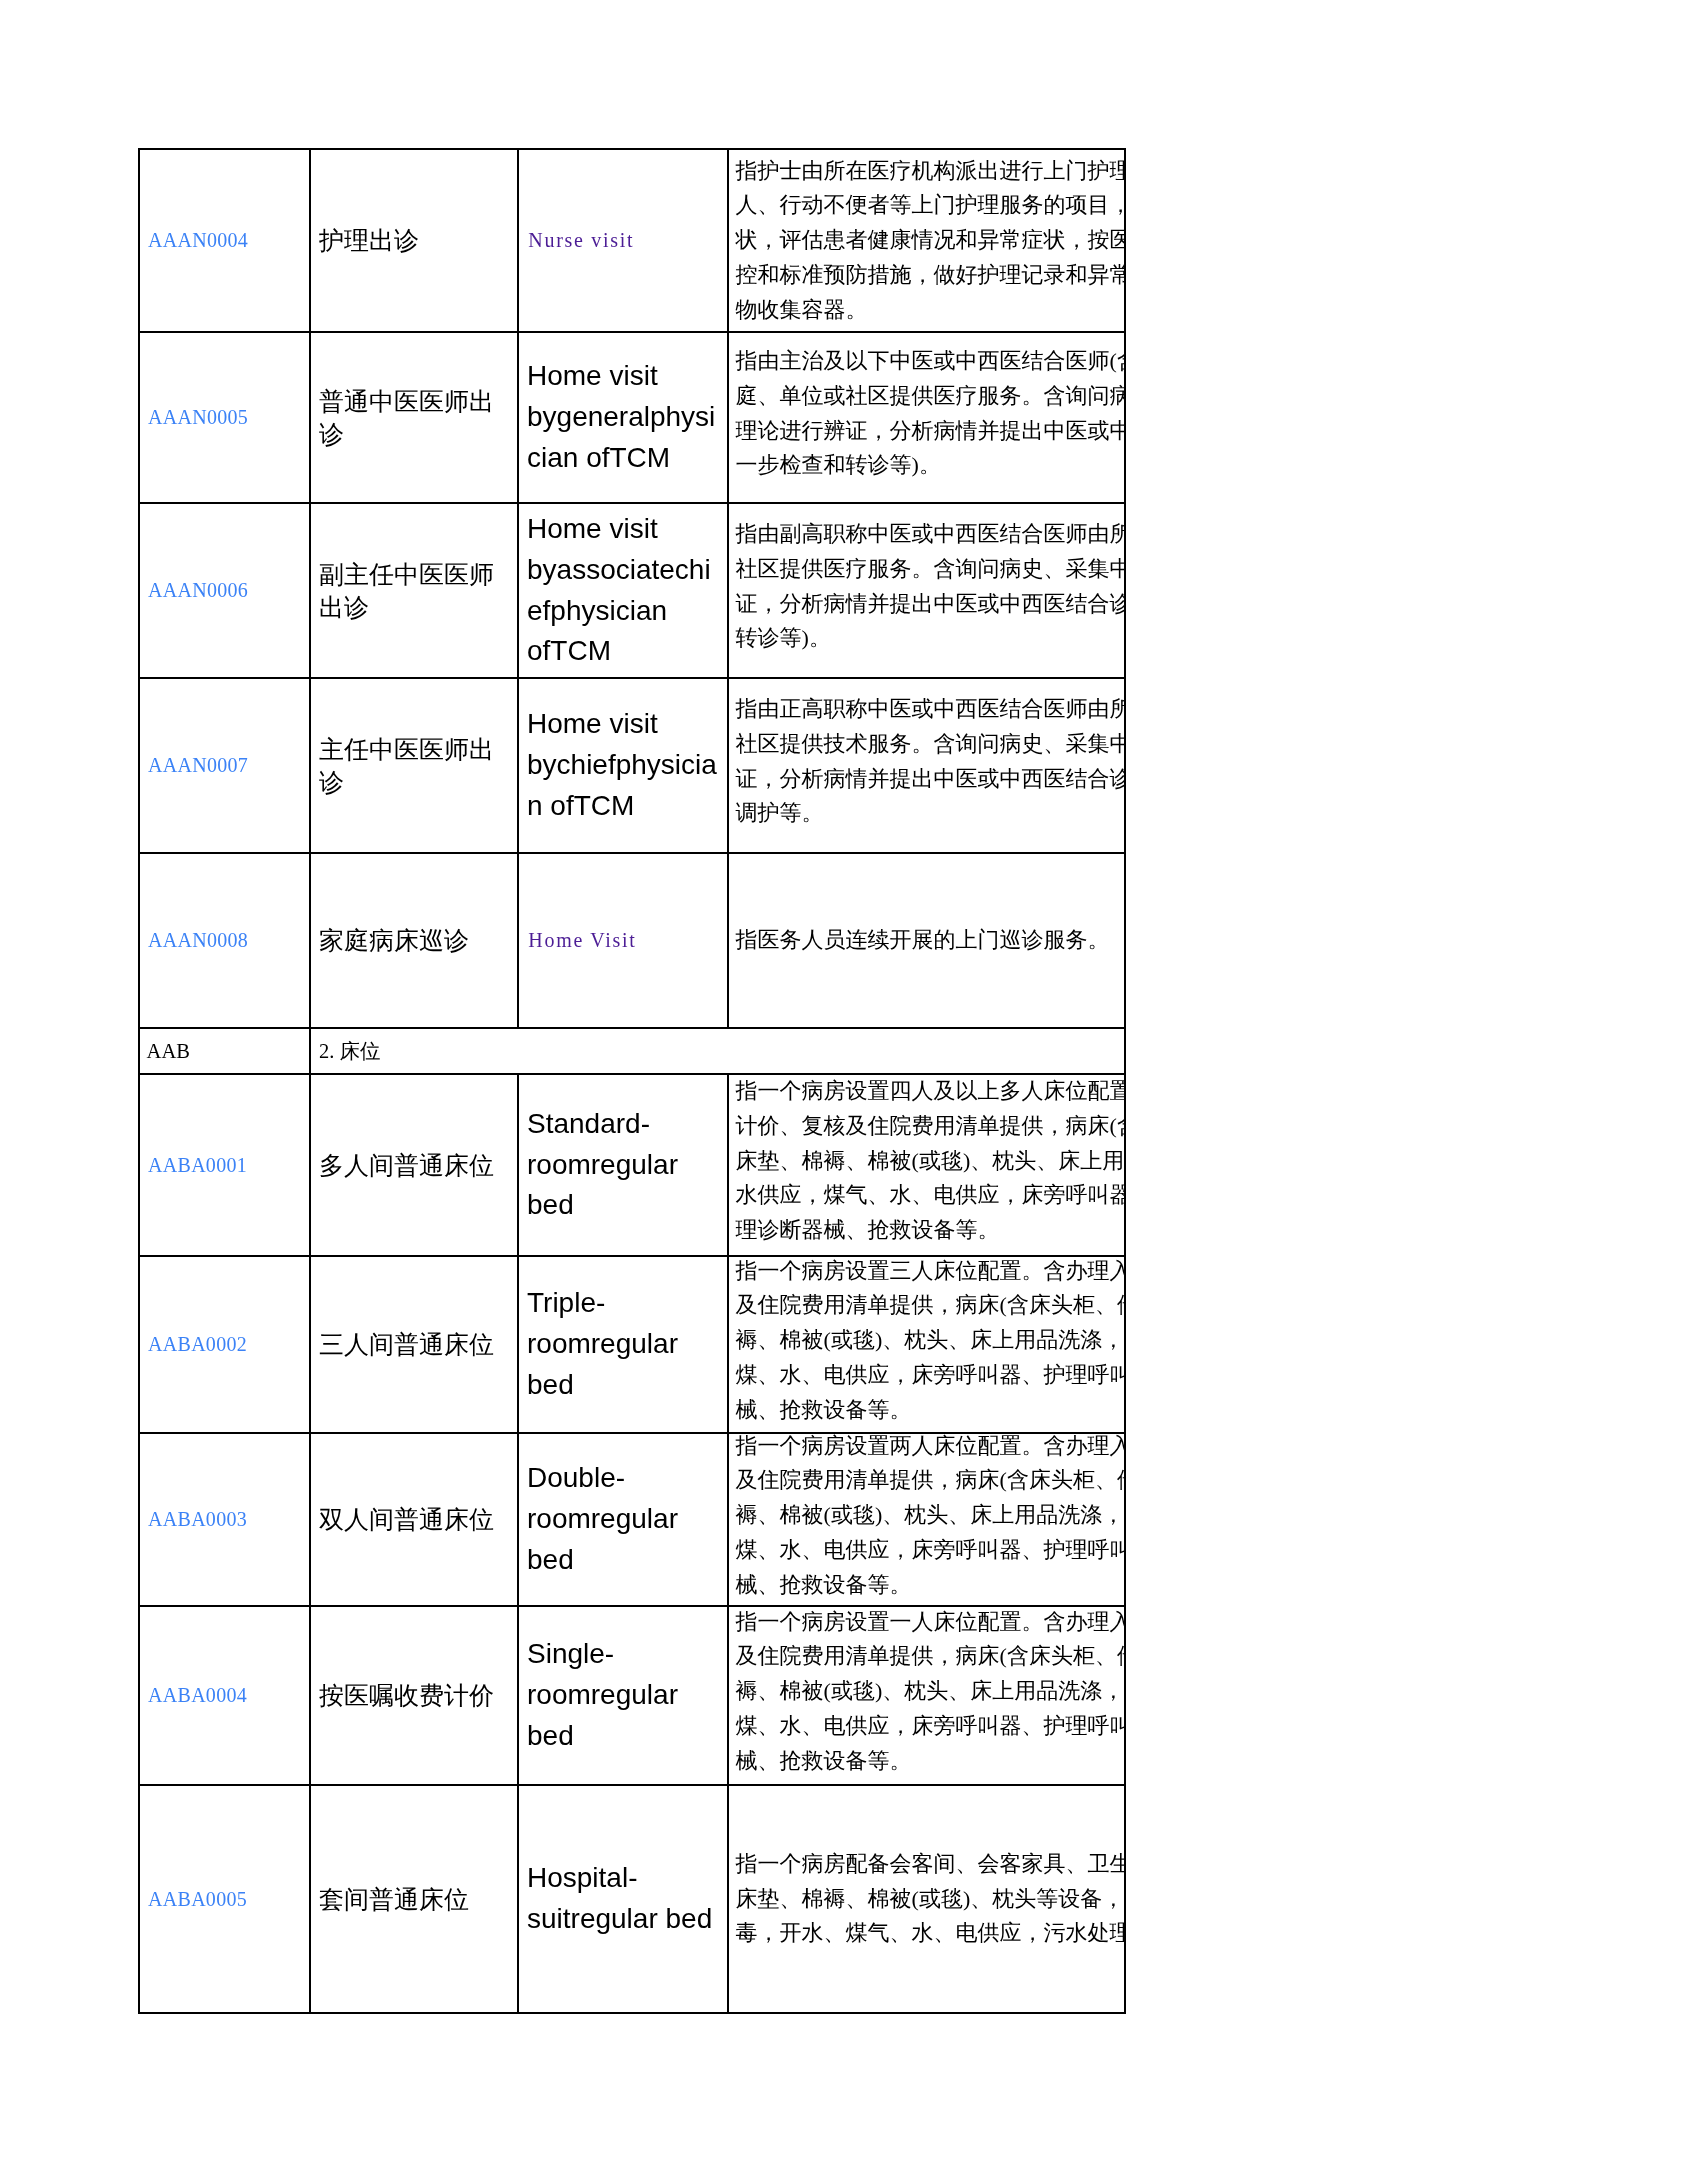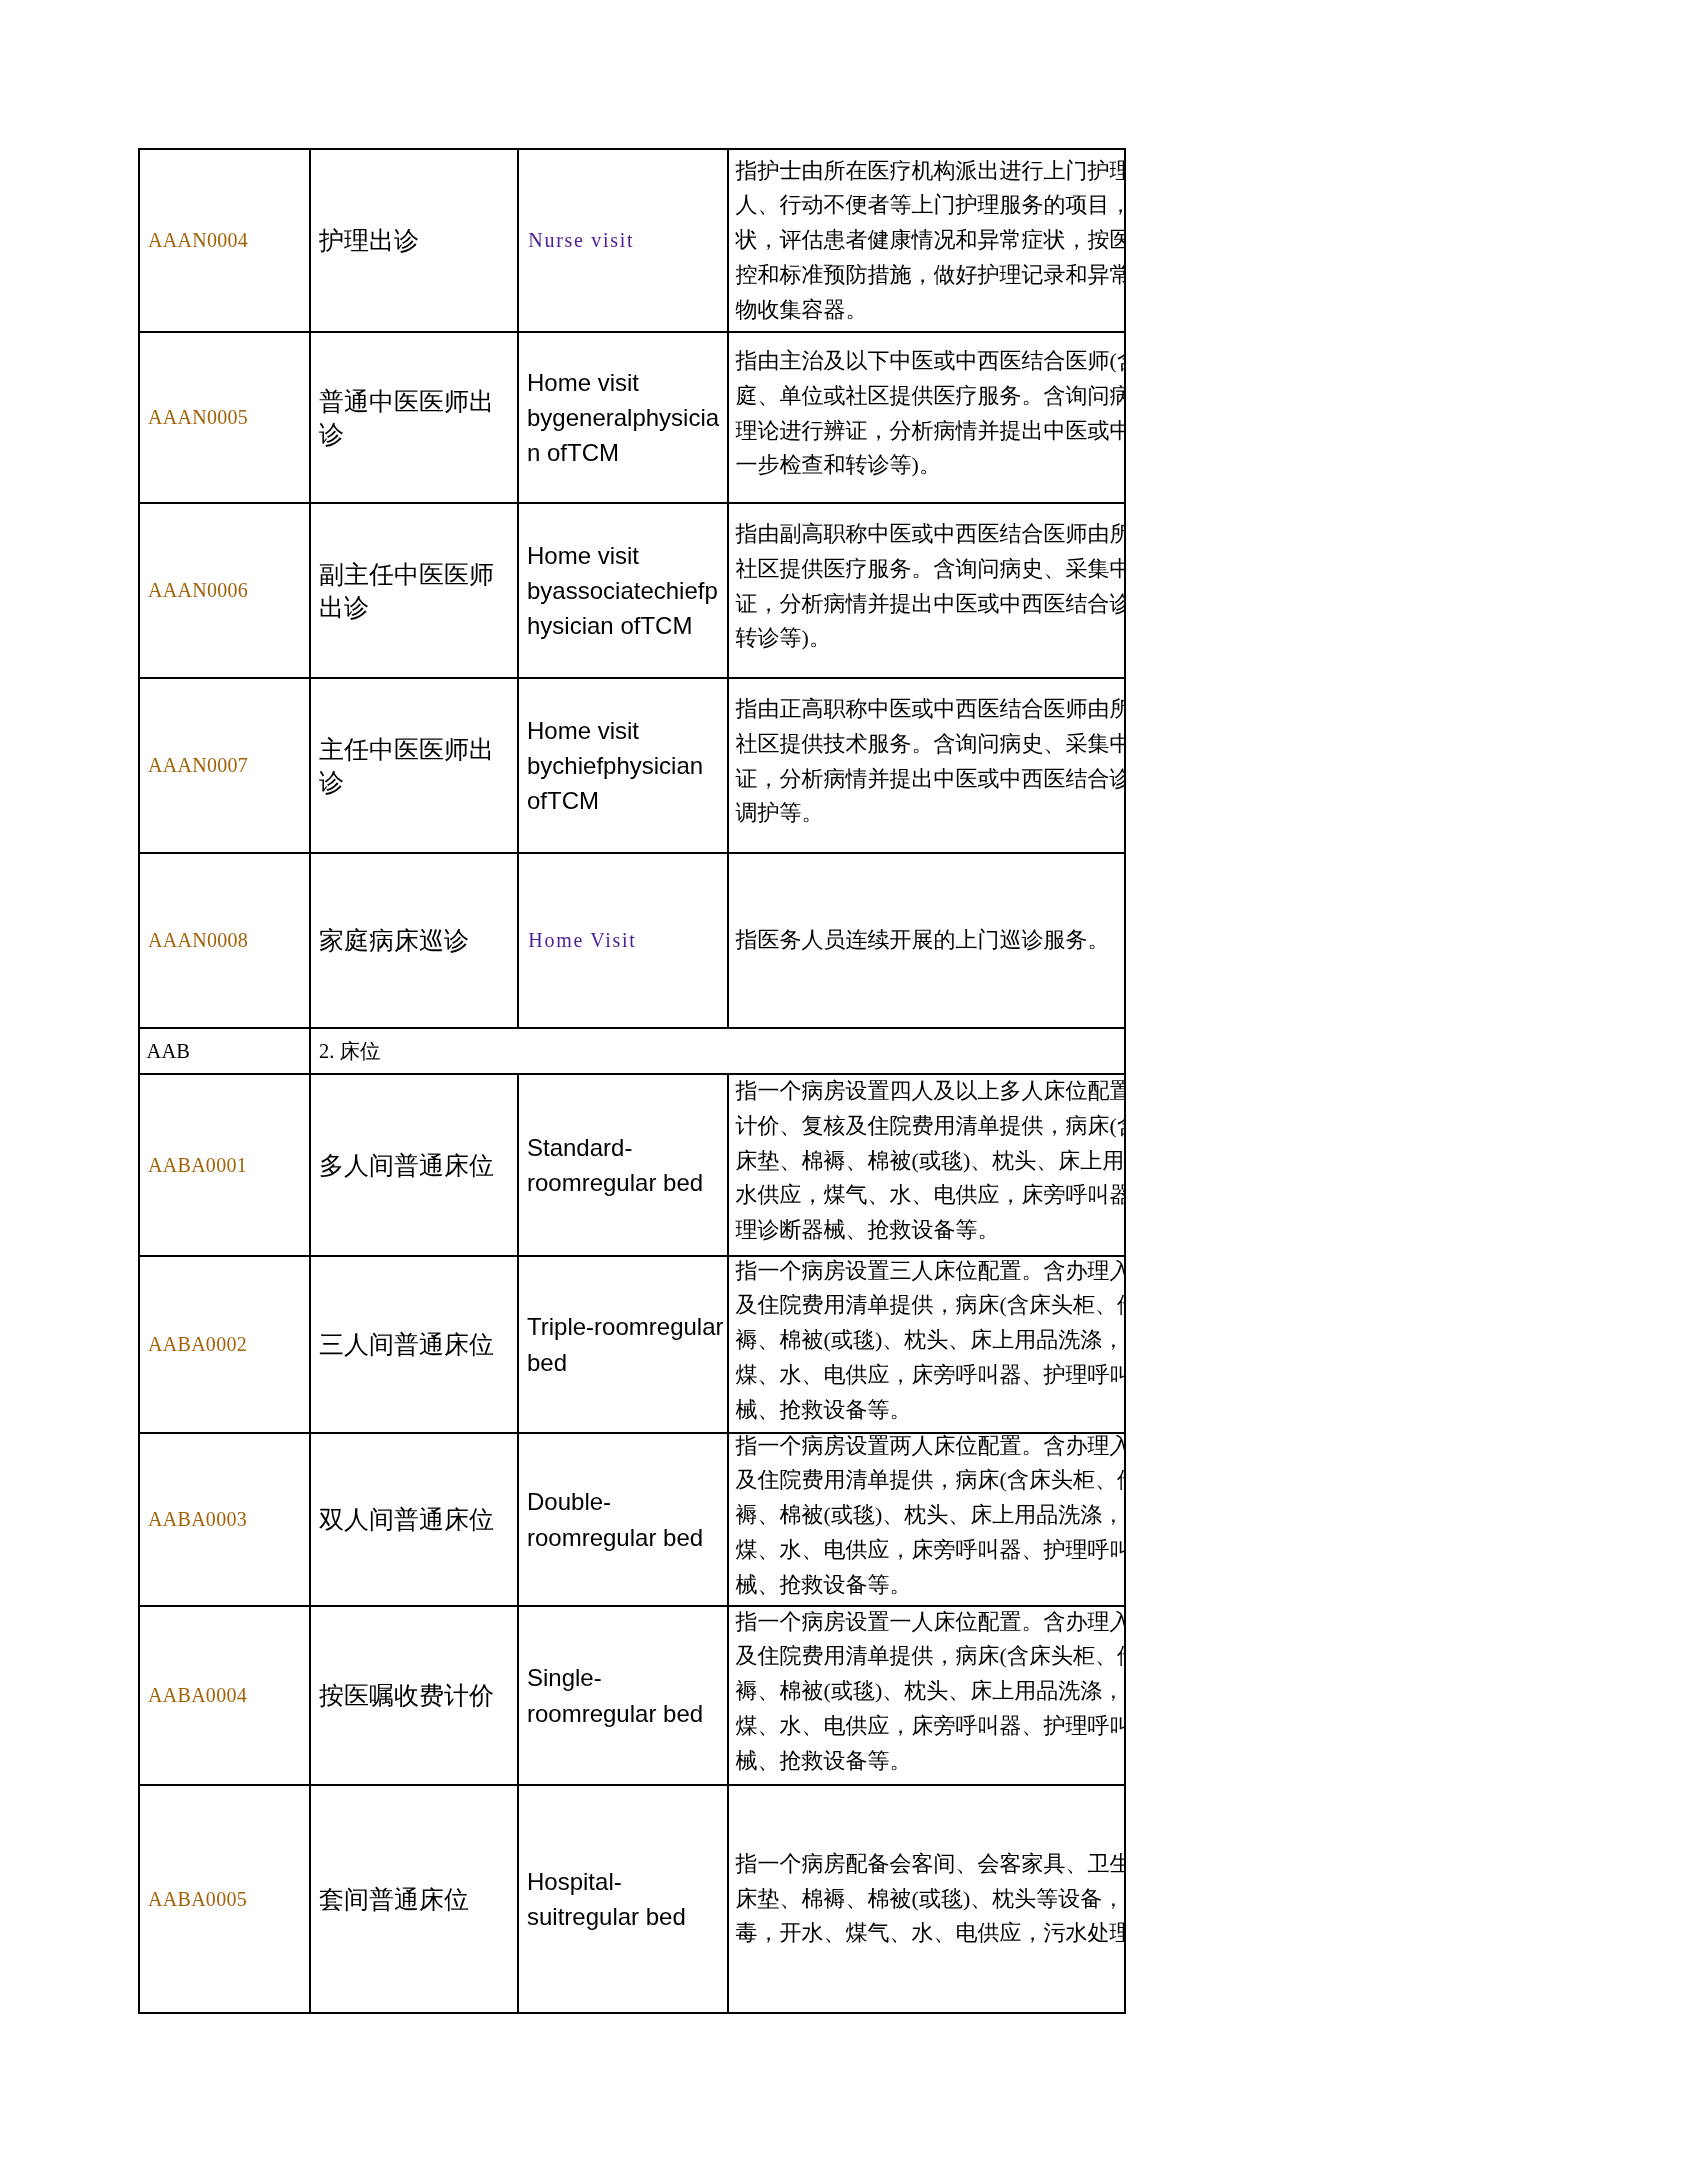--- a/index.html
+++ b/index.html
@@ -45,21 +45,21 @@
   
   col.c-code  { width: 171px; }
   col.c-cn    { width: 208px; }
   col.c-en    { width: 210px; }
   col.c-desc  { width: 397px; }
 
   
   .code {
     font-family: "Liberation Serif", "DejaVu Serif", serif;
     font-size: 20px;
-    color: #a16207;
+    color: #3b82f6;
     letter-spacing: 0.3px;
     padding-left: 8px;
     white-space: nowrap;
   }
   .cn-name {
     font-family: "Liberation Serif", "DejaVu Serif", serif;
     font-size: 25px;
     line-height: 1.32;
     color: #000;
     padding-left: 8px;
@@ -68,21 +68,21 @@
   .en-serif {
     font-family: "Liberation Serif", "DejaVu Serif", serif;
     font-size: 20px;
     letter-spacing: 1.7px;
     color: #4c1d95;
     padding-left: 9.3px;
     white-space: nowrap;
   }
   .en-sans {
     font-family: "Liberation Sans", "DejaVu Sans", sans-serif;
-    font-size: 24px;
+    font-size: 28px;
     line-height: 1.46;
     color: #000;
     padding-left: 8px;
     padding-right: 2.6px;
     word-break: break-word;
   }
 
   
   .desc-cell { vertical-align: top; }
   .desc {

